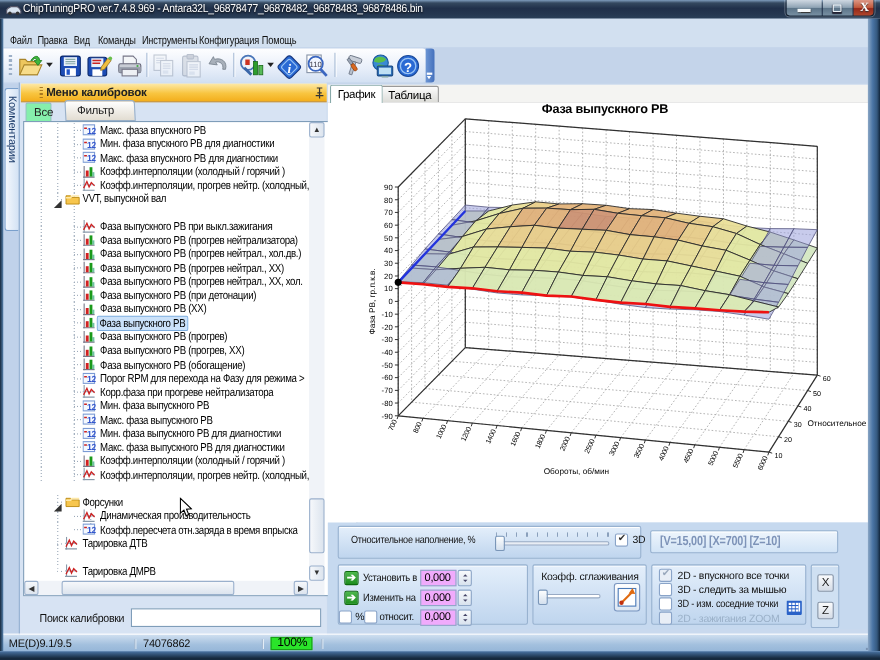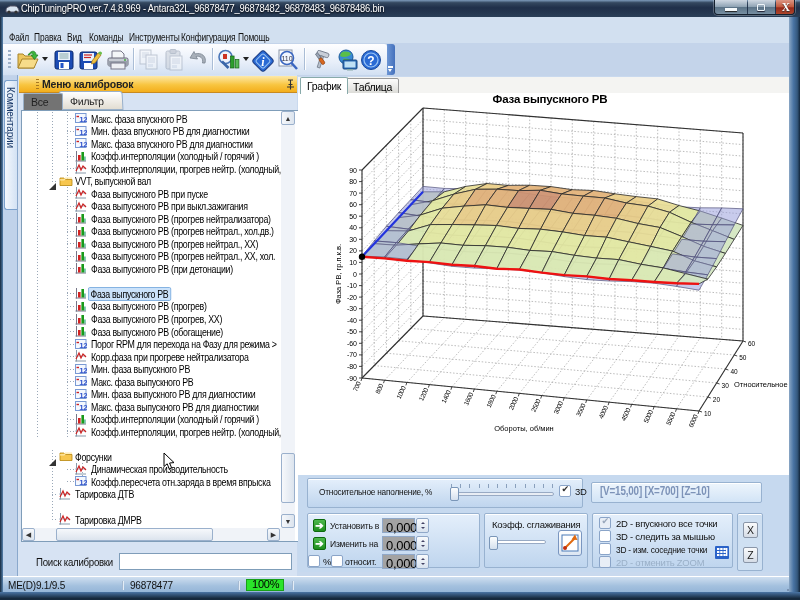--- a/index.html
+++ b/index.html
@@ -31,21 +31,21 @@
 #lstrip { left:3px; top:76px; width:14px; height:516px; background:#c0d2ea; }
 #comtab { left:4px; top:80px; width:13px; height:130px; background:linear-gradient(90deg,#f4f8fd,#d3e2f4); border:1px solid #7aa0cc; border-right:none; border-radius:3px 0 0 3px; }
 #comtab span { position:absolute; left:11px; top:6px; transform:rotate(90deg); transform-origin:0 0; font-size:10px; letter-spacing:-0.2px; color:#1a3a6a; white-space:nowrap; width:120px; }
 
 #lpanel { left:17px; top:75px; width:280px; height:517px; background:#d7e3f3; border-left:1px solid #8aa8cc; }
 #lphead { position:absolute; left:1px; top:1px; width:278px; height:17px; background:linear-gradient(#fde9a8,#f8c540 55%,#f3ae1c); border-bottom:1px solid #c88a20; }
 #lphead b { position:absolute; left:23px; top:2px; font-size:10.5px; letter-spacing:-0.2px; color:#222; }
 #lpgrip { position:absolute; left:17px; top:3px; width:3px; height:11px; background-image:repeating-linear-gradient(#a87820 0 1px, transparent 1px 3px); }
 #pin { position:absolute; left:266px; top:3px; width:11px; height:11px; }
 .tab1 { position:absolute; font-size:10.5px; letter-spacing:-0.3px; color:#222; }
-#taball { left:5px; top:18px; width:40px; height:17px; background:#737373; border:1px solid #9ab0c8; border-bottom:none; border-radius:2px 2px 0 0; padding:2px 0 0 7px; }
+#taball { left:5px; top:18px; width:24px; height:17px; background:#86efac; border:1px solid #9ab0c8; border-bottom:none; border-radius:2px 2px 0 0; padding:2px 0 0 7px; }
 #tabfil { left:41px; top:16px; width:64px; height:19px; background:linear-gradient(#ffffff,#e2ddd2); border:1px solid #9ab0c8; border-radius:3px 3px 0 0; padding:3px 0 0 10px; transform:skewX(3deg); }
 #treebox { position:absolute; left:3px; top:35px; width:304px; height:432px; background:#fff; border:1px solid #7f9db9; overflow:hidden; }
 .trow { position:absolute; left:0; width:274px; height:13px; }
 .ttxt { position:absolute; top:0.5px; font-size:10.5px; letter-spacing:-0.35px; display:inline-block; transform:scaleX(0.84); transform-origin:0 50%; color:#000; white-space:nowrap; }
 .tsel { position:absolute; top:-0.5px; font-size:10.5px; letter-spacing:-0.35px; display:inline-block; transform:scaleX(0.84); transform-origin:0 50%; color:#000; white-space:nowrap; background:#cbe2fa; border:1px solid #7daee0; border-radius:2px; padding:0 2px 0 2px; margin-left:-3px; }
 .ti { display:block; }
 .hdot { position:absolute; top:6px; height:1px; background-image:repeating-linear-gradient(90deg,#9aa8b8 0 1px,transparent 1px 3px); }
 .vdot { position:absolute; width:1px; background-image:repeating-linear-gradient(#9aa8b8 0 1px,transparent 1px 3px); }
 
 .sb { position:absolute; background:#f0f3f8; }
@@ -63,21 +63,21 @@
 #rtab2 { left:48px; background:linear-gradient(#fcfcfc,#dcdcd8); border:1px solid #999; border-radius:2px 2px 0 0; top:1px; height:16px; }
 #chartbg { left:298px; top:93px; width:492px; height:382px; background:#fff; border-top:1px solid #bbb; }
 
 #controls { left:298px; top:475px; width:491px; height:97px; background:#c6d9ef; }
 .gbox { position:absolute; border:1px solid #98b2d0; border-radius:2px; background:linear-gradient(#e4effb,#bfd5ee); box-shadow:inset 0 1px 0 #fff; }
 .lbl { position:absolute; font-size:9.5px; letter-spacing:-0.25px; color:#111; white-space:nowrap; }
 .cb { position:absolute; width:12px; height:12px; background:#fff; border:1px solid #8aa4c8; border-radius:2px; }
 .cb .ck { position:absolute; left:1.5px; top:-2px; font-size:9px; color:#333; }
 .cb.dis { background:#e8eef6; }
 .cb.dis .ck { color:#99a8bc; }
-.numin { position:absolute; width:33px; height:15px; background:#a3a3a3; border:1px solid #90a8c8; font-size:13px; letter-spacing:-0.3px; padding:1px 0 0 3px; color:#000; }
+.numin { position:absolute; width:33px; height:15px; background:#f0abfc; border:1px solid #90a8c8; font-size:10px; letter-spacing:-0.3px; padding:1px 0 0 3px; color:#000; }
 .spin { position:absolute; width:13px; height:15px; background:linear-gradient(#f8fafc,#d8e2ee); border:1px solid #90a8c8; border-radius:2px; }
 .spin i { position:absolute; left:3.5px; width:0; height:0; border-left:2.2px solid transparent; border-right:2.2px solid transparent; }
 .spin .up { top:2.8px; border-bottom:2.8px solid #446; }
 .spin .dn { bottom:2.8px; border-top:2.8px solid #446; }
 .gbtn { position:absolute; width:13px; height:13px; background:linear-gradient(#4db84d,#1e8e1e); border:1px solid #0d6a0d; border-radius:2px; color:#fff; font-weight:bold; font-size:10px; text-align:center; line-height:12px; }
 
 .slid { position:absolute; height:4px; background:#e8edf4; border:1px solid #98aac4; border-radius:2px; }
 .sthumb { position:absolute; width:9px; height:14px; background:linear-gradient(#fdfefe,#d4e0ee); border:1px solid #7a96b8; border-radius:2px; }
 .ticks { position:absolute; height:4px; background-image:repeating-linear-gradient(90deg,#8aa0bc 0 1px, transparent 1px 9.2px); }
 
@@ -311,32 +311,20 @@
             <path d="M8 1 L8 8 L1 8 Z" fill="#333"></path>
           </svg></span>
         <span style="position:absolute;left:37px;top:0px">
           <svg class="ti" width="14" height="12" viewBox="0 0 14 12">
             <path d="M1 3 L1 10.5 L13 10.5 L13 4.5 L6.5 4.5 L5 3 Z" fill="#f7c64e" stroke="#b8860b" stroke-width="0.8"></path>
             <path d="M1 4.8 L5 4.8 L6.5 3.2 L13 3.2" fill="none" stroke="#ffe9a8" stroke-width="1.2"></path>
           </svg>
         </span>
         <span class="ttxt" style="left:53px">VVT, выпускной вал</span>
       </div>
-<div class="trow" style="top:76.2px">
-        <span class="hdot" style="left:45px;width:7px"></span>
-        <span style="position:absolute;left:53px;top:0px">
-          <svg class="ti" width="12" height="12" viewBox="0 0 12 12">
-            <line x1="1.5" y1="0" x2="1.5" y2="11.5" stroke="#8899aa"></line>
-            <line x1="0" y1="11" x2="11" y2="11" stroke="#8899aa"></line>
-            <line x1="0" y1="6" x2="11" y2="6" stroke="#aabbcc"></line>
-            <path d="M1 9 L4 3 L6 8 L8 4 L11 7" fill="none" stroke="#cc2222" stroke-width="1.2"></path>
-          </svg>
-        </span>
-        <span class="ttxt" style="left:69px">Фаза выпускного РВ при пуске</span>
-      </div>
 <div class="trow" style="top:88.7px">
         <span class="hdot" style="left:45px;width:7px"></span>
         <span style="position:absolute;left:53px;top:0px">
           <svg class="ti" width="12" height="12" viewBox="0 0 12 12">
             <line x1="1.5" y1="0" x2="1.5" y2="11.5" stroke="#8899aa"></line>
             <line x1="0" y1="11" x2="11" y2="11" stroke="#8899aa"></line>
             <line x1="0" y1="6" x2="11" y2="6" stroke="#aabbcc"></line>
             <path d="M1 9 L4 3 L6 8 L8 4 L11 7" fill="none" stroke="#cc2222" stroke-width="1.2"></path>
           </svg>
         </span>
@@ -399,20 +387,33 @@
         <span style="position:absolute;left:53px;top:0px">
           <svg class="ti" width="12" height="12" viewBox="0 0 12 12">
             <line x1="1.5" y1="1" x2="1.5" y2="11.5" stroke="#778"></line>
             <line x1="0.5" y1="11" x2="11" y2="11" stroke="#778"></line>
             <rect x="3" y="5" width="2.6" height="5.5" fill="#d22222"></rect>
             <rect x="6.4" y="2" width="2.6" height="8.5" fill="#1a9a1a"></rect>
             <rect x="9" y="6.5" width="1.8" height="4" fill="#3a7" fill-opacity="0.7"></rect>
           </svg>
         </span>
         <span class="ttxt" style="left:69px">Фаза выпускного РВ (при детонации)</span>
+      </div>
+<div class="trow" style="top:163.9px">
+        <span class="hdot" style="left:45px;width:7px"></span>
+        <span style="position:absolute;left:53px;top:0px">
+          <svg class="ti" width="12" height="12" viewBox="0 0 12 12">
+            <line x1="1.5" y1="1" x2="1.5" y2="11.5" stroke="#778"></line>
+            <line x1="0.5" y1="11" x2="11" y2="11" stroke="#778"></line>
+            <rect x="3" y="5" width="2.6" height="5.5" fill="#d22222"></rect>
+            <rect x="6.4" y="2" width="2.6" height="8.5" fill="#1a9a1a"></rect>
+            <rect x="9" y="6.5" width="1.8" height="4" fill="#3a7" fill-opacity="0.7"></rect>
+          </svg>
+        </span>
+        <span class="ttxt" style="left:69px">Фаза выпускного РВ (ХХ)</span>
       </div>
 <div class="trow" style="top:176.4px">
         <span class="hdot" style="left:45px;width:7px"></span>
         <span style="position:absolute;left:53px;top:0px">
           <svg class="ti" width="12" height="12" viewBox="0 0 12 12">
             <line x1="1.5" y1="1" x2="1.5" y2="11.5" stroke="#778"></line>
             <line x1="0.5" y1="11" x2="11" y2="11" stroke="#778"></line>
             <rect x="3" y="5" width="2.6" height="5.5" fill="#d22222"></rect>
             <rect x="6.4" y="2" width="2.6" height="8.5" fill="#1a9a1a"></rect>
             <rect x="9" y="6.5" width="1.8" height="4" fill="#3a7" fill-opacity="0.7"></rect>
@@ -1059,31 +1060,31 @@
         <rect x="2" y="5" width="2.4" height="2"></rect>
         <rect x="5.2" y="5" width="2.4" height="2"></rect>
         <rect x="8.4" y="5" width="2.4" height="2"></rect>
         <rect x="2" y="8" width="2.4" height="2"></rect>
         <rect x="5.2" y="8" width="2.4" height="2"></rect>
         <rect x="8.4" y="8" width="2.4" height="2"></rect>
         <rect x="11" y="2" width="1.4" height="8"></rect>
       </g>
     </svg>
   <div class="cb dis" style="left:301px;top:81px"></div>
-  <div class="lbl" style="left:318px;top:82px;color:#9ab0c8">2D - отменить ZOOM</div>
+  <div class="lbl" style="left:318px;top:82px;color:#9ab0c8">2D - зажигания ZOOM</div>
 
   <div class="gbox" style="left:439px;top:38px;width:26px;height:58px;background:#cfe0f2"></div>
   <div style="position:absolute;left:445px;top:47px;width:15px;height:16px;background:linear-gradient(#fafbfc,#d5dce6);border:1px solid #8a96a8;border-radius:2px;font-size:10.5px;color:#222;text-align:center;padding-top:1px">X</div>
   <div style="position:absolute;left:445px;top:72px;width:15px;height:16px;background:linear-gradient(#fafbfc,#d5dce6);border:1px solid #8a96a8;border-radius:2px;font-size:10.5px;color:#222;text-align:center;padding-top:1px">Z</div>
 </div>
 
 <div class="abs" id="statusbar">
   <span style="left:8px">ME(D)9.1/9.5</span>
   <div class="ssep" style="left:122px"></div>
-  <span style="left:130px">96878477</span>
+  <span style="left:130px">74076862</span>
   <div class="ssep" style="left:238px"></div>
   <div style="position:absolute;left:246px;top:2px;width:38px;height:12px;background:#2ae42a;border:1px solid #18a018">
       <span style="position:absolute;left:5px;top:-2px;font-size:11px;color:#000">100%</span>
     </div>
   <div class="ssep" style="left:292px"></div>
   <svg style="position:absolute;right:3px;top:4px" width="10" height="10" viewBox="0 0 10 10">
       <g fill="#7a93b2">
         <rect x="7" y="1" width="2" height="2"></rect>
         <rect x="7" y="4.5" width="2" height="2"></rect>
         <rect x="7" y="8" width="2" height="2"></rect>

